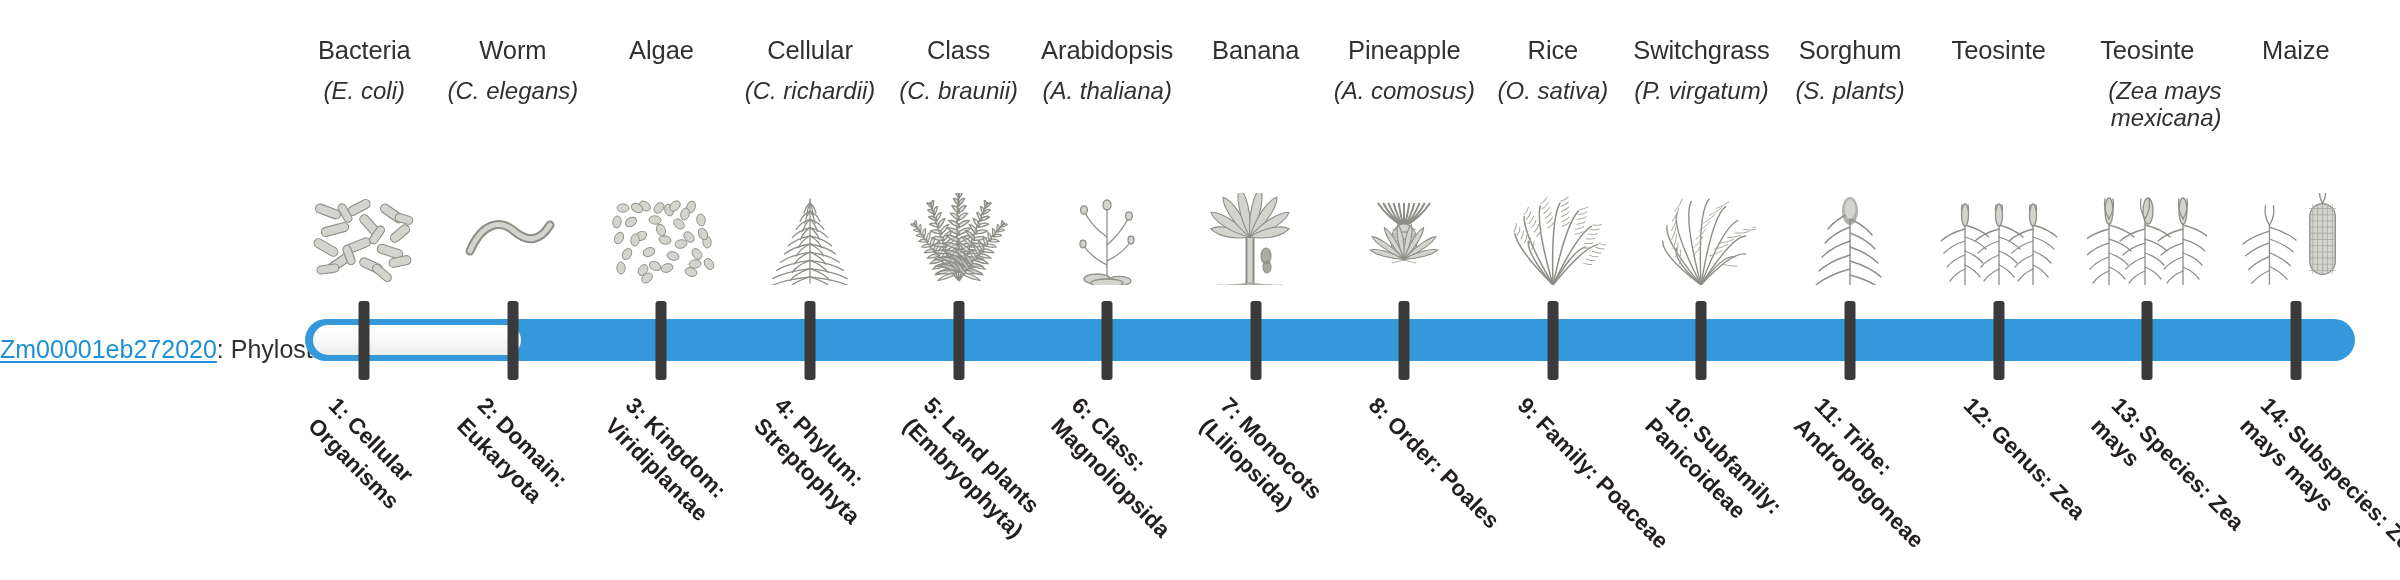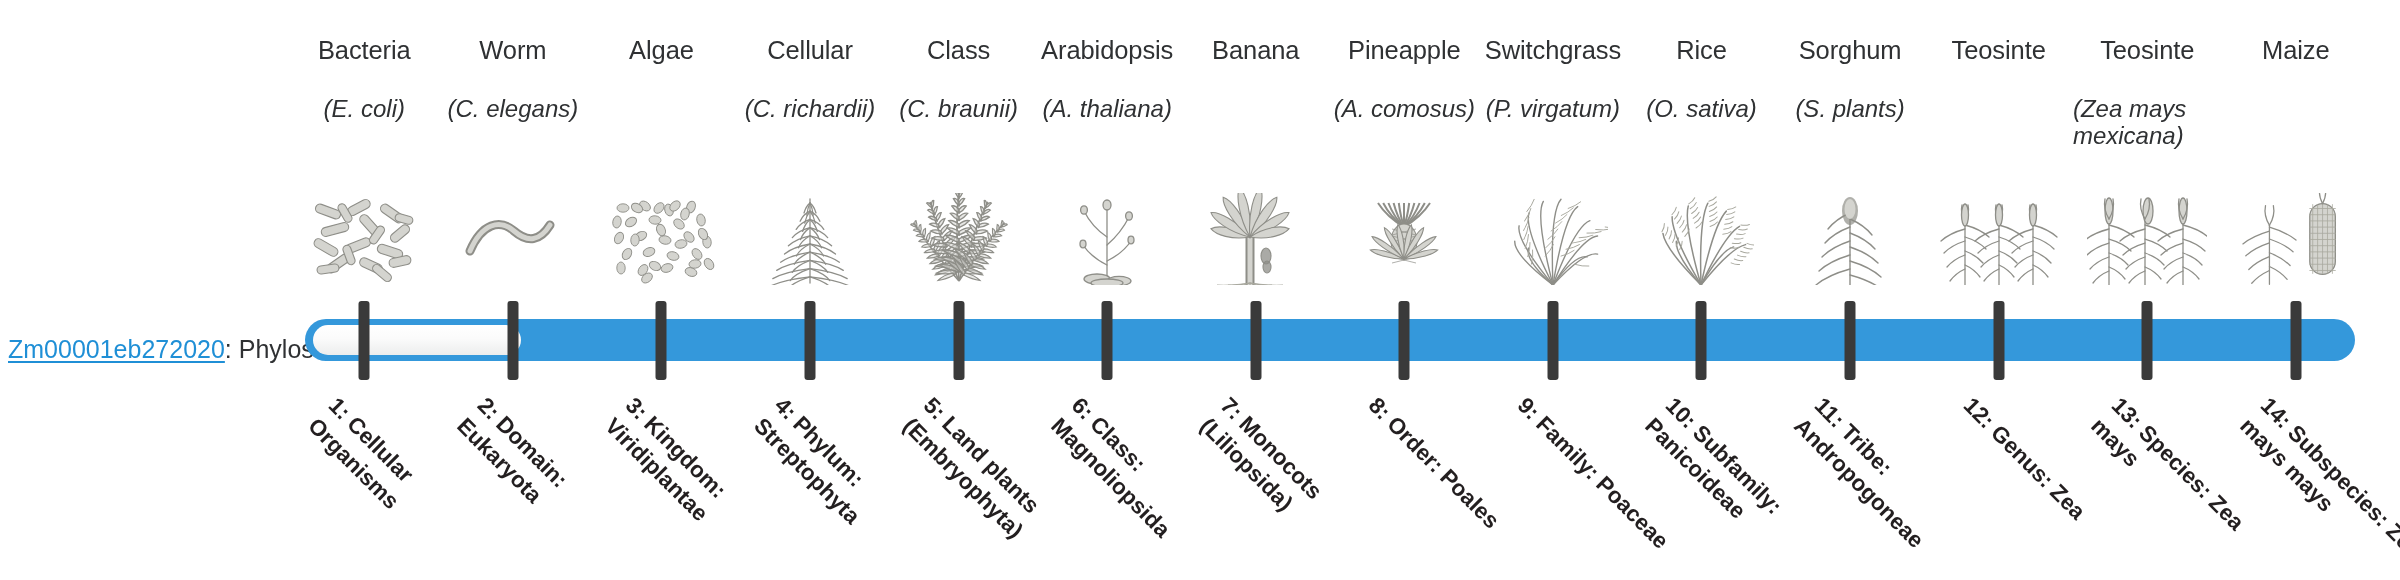--- a/index.html
+++ b/index.html
@@ -22,21 +22,20 @@
     font-size: 25px;
     line-height: 1.1;
     white-space: nowrap;
     color: #2f3133;
   }
   #gene-label .gene-id {
     color: #1f8fd6;
     text-decoration: underline;
     text-underline-offset: 3px;
     cursor: pointer;
-    margin-left: 8px;
   }
 
   
   #species-row {
     position: absolute;
     left: 290px; top: 36px;
     width: 2080px; height: 255px;
     display: flex;
     align-items: flex-start;
   }
@@ -50,25 +49,25 @@
     height: 100%;
   }
   .sp-common {
     font-size: 25.5px;
     line-height: 1.15;
     text-align: center;
     color: #2f3133;
     letter-spacing: -0.1px;
   }
   .sp-latin {
-    margin-top: 31px;
+    margin-top: 13px;
     font-size: 24px;
     font-style: italic;
     line-height: 1.12;
-    text-align: left;
+    text-align: right;
     color: #2f3133;
     max-width: 100%;
   }
   .sp-art {
     position: absolute;
     bottom: 6px;
     left: 50%;
     transform: translateX(-50%);
     width: 120px;
     height: 92px;
@@ -531,132 +530,20 @@
                 </g>
          <g transform="translate(50,66) rotate(75)">
                   <path d="M0 0 C-4 -15 -3 -30 0 -35 C3 -30 4 -15 0 0 z"></path>
                 </g>
               </g>
      </g>
           </svg>
         </div>
       </div>
       <div class="species-col">
-        <div class="sp-common">Switchgrass</div>
-        <div class="sp-latin">(P. virgatum)</div>
-        <div class="sp-art">
-          <svg width="110" height="92" viewBox="0 0 110 92">
-     <g stroke="#8e8e88" stroke-width="1.4" fill="none" stroke-linecap="round">
-
-         <g transform="translate(55,92) rotate(-46)">
-                <path d="M0 0 C-4 -34.8 -2 -52.2 5 -58"></path>
-              </g>
-         <g transform="translate(55,92) rotate(-34)">
-                <path d="M0 0 C-4 -40.8 -2 -61.2 5 -68"></path>
-              </g>
-         <g transform="translate(55,92) rotate(-22)">
-                <path d="M0 0 C-4 -45.6 -2 -68.4 5 -76"></path>
-              </g>
-         <g transform="translate(55,92) rotate(-10)">
-                <path d="M0 0 C-4 -50.4 -2 -75.60000000000001 5 -84"></path>
-              </g>
-         <g transform="translate(55,92) rotate(2)">
-                <path d="M0 0 C-4 -51.6 -2 -77.4 5 -86"></path>
-              </g>
-         <g transform="translate(55,92) rotate(14)">
-                <path d="M0 0 C-4 -49.199999999999996 -2 -73.8 5 -82"></path>
-              </g>
-         <g transform="translate(55,92) rotate(26)">
-                <path d="M0 0 C-4 -44.4 -2 -66.60000000000001 5 -74"></path>
-              </g>
-         <g transform="translate(55,92) rotate(38)">
-                <path d="M0 0 C-4 -39.6 -2 -59.4 5 -66"></path>
-              </g>
-         <g transform="translate(55,92) rotate(50)">
-                <path d="M0 0 C-4 -32.4 -2 -48.6 5 -54"></path>
-              </g>
-         <g transform="translate(55,92) rotate(-40)">
-                <path d="M0 0 C-4 -26.4 -2 -39.6 5 -44"></path>
-              </g>
-         <g transform="translate(55,92) rotate(44)">
-                <path d="M0 0 C-4 -26.4 -2 -39.6 5 -44"></path>
-              </g>
-       <g stroke="#a8a89e" stroke-width="0.9">
-         <g transform="translate(55,92) rotate(-46)">
-                  <path d="M0 -30 q7 -4 11 -9"></path>
-                </g>
-         <g transform="translate(55,92) rotate(-41.6)">
-                  <path d="M0 -38 q7 -4 11 -9"></path>
-                </g>
-         <g transform="translate(55,92) rotate(-37.2)">
-                  <path d="M0 -46 q7 -4 11 -9"></path>
-                </g>
-         <g transform="translate(55,92) rotate(-32.8)">
-                  <path d="M0 -54 q7 -4 11 -9"></path>
-                </g>
-         <g transform="translate(55,92) rotate(-28.4)">
-                  <path d="M0 -62 q7 -4 11 -9"></path>
-                </g>
-         <g transform="translate(55,92) rotate(-24)">
-                  <path d="M0 -70 q7 -4 11 -9"></path>
-                </g>
-         <g transform="translate(55,92) rotate(-19.599999999999998)">
-                  <path d="M0 -78 q7 -4 11 -9"></path>
-                </g>
-         <g transform="translate(55,92) rotate(-15.199999999999996)">
-                  <path d="M0 -30 q7 -4 11 -9"></path>
-                </g>
-         <g transform="translate(55,92) rotate(-10.799999999999997)">
-                  <path d="M0 -38 q7 -4 11 -9"></path>
-                </g>
-         <g transform="translate(55,92) rotate(-6.399999999999999)">
-                  <path d="M0 -46 q7 -4 11 -9"></path>
-                </g>
-         <g transform="translate(55,92) rotate(-2)">
-                  <path d="M0 -54 q7 -4 11 -9"></path>
-                </g>
-         <g transform="translate(55,92) rotate(2.4000000000000057)">
-                  <path d="M0 -62 q7 -4 11 -9"></path>
-                </g>
-         <g transform="translate(55,92) rotate(6.800000000000004)">
-                  <path d="M0 -70 q7 -4 11 -9"></path>
-                </g>
-         <g transform="translate(55,92) rotate(11.200000000000003)">
-                  <path d="M0 -78 q7 -4 11 -9"></path>
-                </g>
-         <g transform="translate(55,92) rotate(15.600000000000009)">
-                  <path d="M0 -30 q7 -4 11 -9"></path>
-                </g>
-         <g transform="translate(55,92) rotate(20)">
-                  <path d="M0 -38 q7 -4 11 -9"></path>
-                </g>
-         <g transform="translate(55,92) rotate(24.400000000000006)">
-                  <path d="M0 -46 q7 -4 11 -9"></path>
-                </g>
-         <g transform="translate(55,92) rotate(28.80000000000001)">
-                  <path d="M0 -54 q7 -4 11 -9"></path>
-                </g>
-         <g transform="translate(55,92) rotate(33.2)">
-                  <path d="M0 -62 q7 -4 11 -9"></path>
-                </g>
-         <g transform="translate(55,92) rotate(37.60000000000001)">
-                  <path d="M0 -70 q7 -4 11 -9"></path>
-                </g>
-         <g transform="translate(55,92) rotate(42)">
-                  <path d="M0 -78 q7 -4 11 -9"></path>
-                </g>
-         <g transform="translate(55,92) rotate(46.400000000000006)">
-                  <path d="M0 -30 q7 -4 11 -9"></path>
-                </g>
-              </g>
-     </g>
-          </svg>
-        </div>
-      </div>
-      <div class="species-col">
         <div class="sp-common">Rice</div>
         <div class="sp-latin">(O. sativa)</div>
         <div class="sp-art">
           <svg width="106" height="92" viewBox="0 0 106 92">
      <g stroke="#8e8e88" stroke-width="1.5" fill="none" stroke-linecap="round">
 
          <g transform="translate(53,92) rotate(-40)">
                 <path d="M0 0 C-3 -35.2 -2 -54.4 4 -64"></path>
               </g>
          <g transform="translate(53,92) rotate(-26)">
@@ -732,20 +619,132 @@
                   <path d="M4.4 -52 q5 -2 7 -5"></path>
                   <path d="M5 -47 q5 -2 7 -5"></path>
                 </g>
          <g transform="translate(53,92) rotate(46)">
                   <path d="M2 -62 q5 -2 7 -5"></path>
                   <path d="M2.6 -57 q5 -2 7 -5"></path>
                   <path d="M3.2 -52 q5 -2 7 -5"></path>
                   <path d="M3.8 -47 q5 -2 7 -5"></path>
                   <path d="M4.4 -42 q5 -2 7 -5"></path>
                   <path d="M5 -37 q5 -2 7 -5"></path>
+                </g>
+              </g>
+     </g>
+          </svg>
+        </div>
+      </div>
+      <div class="species-col">
+        <div class="sp-common">Switchgrass</div>
+        <div class="sp-latin">(P. virgatum)</div>
+        <div class="sp-art">
+          <svg width="110" height="92" viewBox="0 0 110 92">
+     <g stroke="#8e8e88" stroke-width="1.4" fill="none" stroke-linecap="round">
+
+         <g transform="translate(55,92) rotate(-46)">
+                <path d="M0 0 C-4 -34.8 -2 -52.2 5 -58"></path>
+              </g>
+         <g transform="translate(55,92) rotate(-34)">
+                <path d="M0 0 C-4 -40.8 -2 -61.2 5 -68"></path>
+              </g>
+         <g transform="translate(55,92) rotate(-22)">
+                <path d="M0 0 C-4 -45.6 -2 -68.4 5 -76"></path>
+              </g>
+         <g transform="translate(55,92) rotate(-10)">
+                <path d="M0 0 C-4 -50.4 -2 -75.60000000000001 5 -84"></path>
+              </g>
+         <g transform="translate(55,92) rotate(2)">
+                <path d="M0 0 C-4 -51.6 -2 -77.4 5 -86"></path>
+              </g>
+         <g transform="translate(55,92) rotate(14)">
+                <path d="M0 0 C-4 -49.199999999999996 -2 -73.8 5 -82"></path>
+              </g>
+         <g transform="translate(55,92) rotate(26)">
+                <path d="M0 0 C-4 -44.4 -2 -66.60000000000001 5 -74"></path>
+              </g>
+         <g transform="translate(55,92) rotate(38)">
+                <path d="M0 0 C-4 -39.6 -2 -59.4 5 -66"></path>
+              </g>
+         <g transform="translate(55,92) rotate(50)">
+                <path d="M0 0 C-4 -32.4 -2 -48.6 5 -54"></path>
+              </g>
+         <g transform="translate(55,92) rotate(-40)">
+                <path d="M0 0 C-4 -26.4 -2 -39.6 5 -44"></path>
+              </g>
+         <g transform="translate(55,92) rotate(44)">
+                <path d="M0 0 C-4 -26.4 -2 -39.6 5 -44"></path>
+              </g>
+       <g stroke="#a8a89e" stroke-width="0.9">
+         <g transform="translate(55,92) rotate(-46)">
+                  <path d="M0 -30 q7 -4 11 -9"></path>
+                </g>
+         <g transform="translate(55,92) rotate(-41.6)">
+                  <path d="M0 -38 q7 -4 11 -9"></path>
+                </g>
+         <g transform="translate(55,92) rotate(-37.2)">
+                  <path d="M0 -46 q7 -4 11 -9"></path>
+                </g>
+         <g transform="translate(55,92) rotate(-32.8)">
+                  <path d="M0 -54 q7 -4 11 -9"></path>
+                </g>
+         <g transform="translate(55,92) rotate(-28.4)">
+                  <path d="M0 -62 q7 -4 11 -9"></path>
+                </g>
+         <g transform="translate(55,92) rotate(-24)">
+                  <path d="M0 -70 q7 -4 11 -9"></path>
+                </g>
+         <g transform="translate(55,92) rotate(-19.599999999999998)">
+                  <path d="M0 -78 q7 -4 11 -9"></path>
+                </g>
+         <g transform="translate(55,92) rotate(-15.199999999999996)">
+                  <path d="M0 -30 q7 -4 11 -9"></path>
+                </g>
+         <g transform="translate(55,92) rotate(-10.799999999999997)">
+                  <path d="M0 -38 q7 -4 11 -9"></path>
+                </g>
+         <g transform="translate(55,92) rotate(-6.399999999999999)">
+                  <path d="M0 -46 q7 -4 11 -9"></path>
+                </g>
+         <g transform="translate(55,92) rotate(-2)">
+                  <path d="M0 -54 q7 -4 11 -9"></path>
+                </g>
+         <g transform="translate(55,92) rotate(2.4000000000000057)">
+                  <path d="M0 -62 q7 -4 11 -9"></path>
+                </g>
+         <g transform="translate(55,92) rotate(6.800000000000004)">
+                  <path d="M0 -70 q7 -4 11 -9"></path>
+                </g>
+         <g transform="translate(55,92) rotate(11.200000000000003)">
+                  <path d="M0 -78 q7 -4 11 -9"></path>
+                </g>
+         <g transform="translate(55,92) rotate(15.600000000000009)">
+                  <path d="M0 -30 q7 -4 11 -9"></path>
+                </g>
+         <g transform="translate(55,92) rotate(20)">
+                  <path d="M0 -38 q7 -4 11 -9"></path>
+                </g>
+         <g transform="translate(55,92) rotate(24.400000000000006)">
+                  <path d="M0 -46 q7 -4 11 -9"></path>
+                </g>
+         <g transform="translate(55,92) rotate(28.80000000000001)">
+                  <path d="M0 -54 q7 -4 11 -9"></path>
+                </g>
+         <g transform="translate(55,92) rotate(33.2)">
+                  <path d="M0 -62 q7 -4 11 -9"></path>
+                </g>
+         <g transform="translate(55,92) rotate(37.60000000000001)">
+                  <path d="M0 -70 q7 -4 11 -9"></path>
+                </g>
+         <g transform="translate(55,92) rotate(42)">
+                  <path d="M0 -78 q7 -4 11 -9"></path>
+                </g>
+         <g transform="translate(55,92) rotate(46.400000000000006)">
+                  <path d="M0 -30 q7 -4 11 -9"></path>
                 </g>
               </g>
      </g>
           </svg>
         </div>
       </div>
       <div class="species-col">
         <div class="sp-common">Sorghum</div>
         <div class="sp-latin">(S. plants)</div>
         <div class="sp-art">

